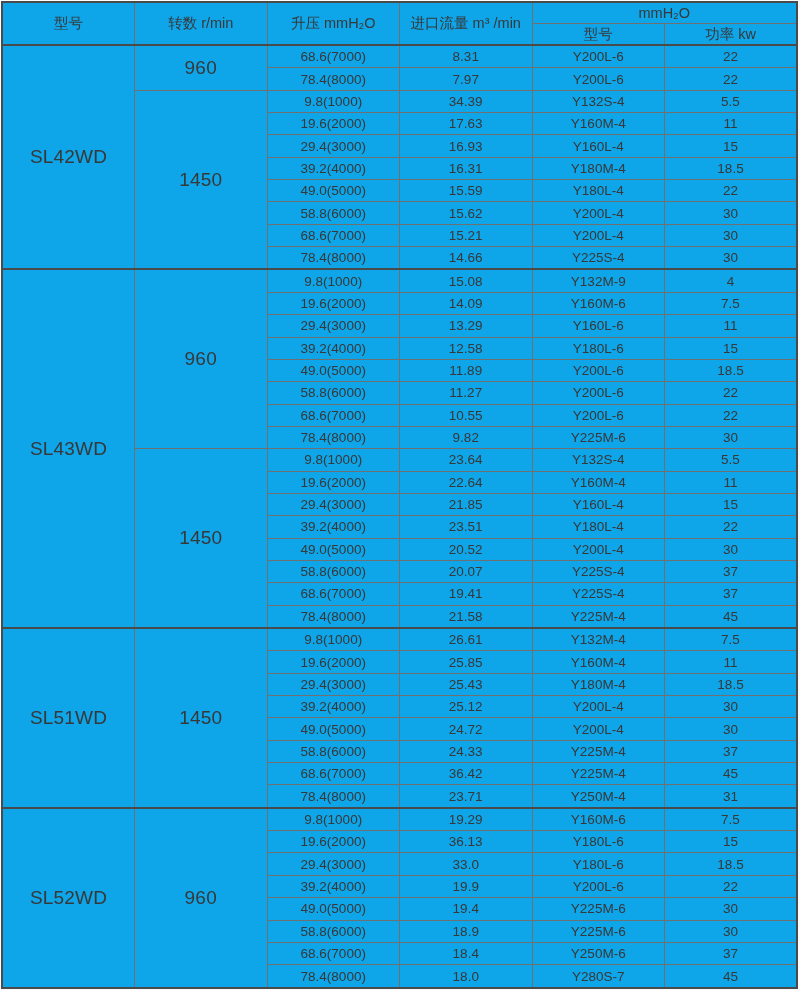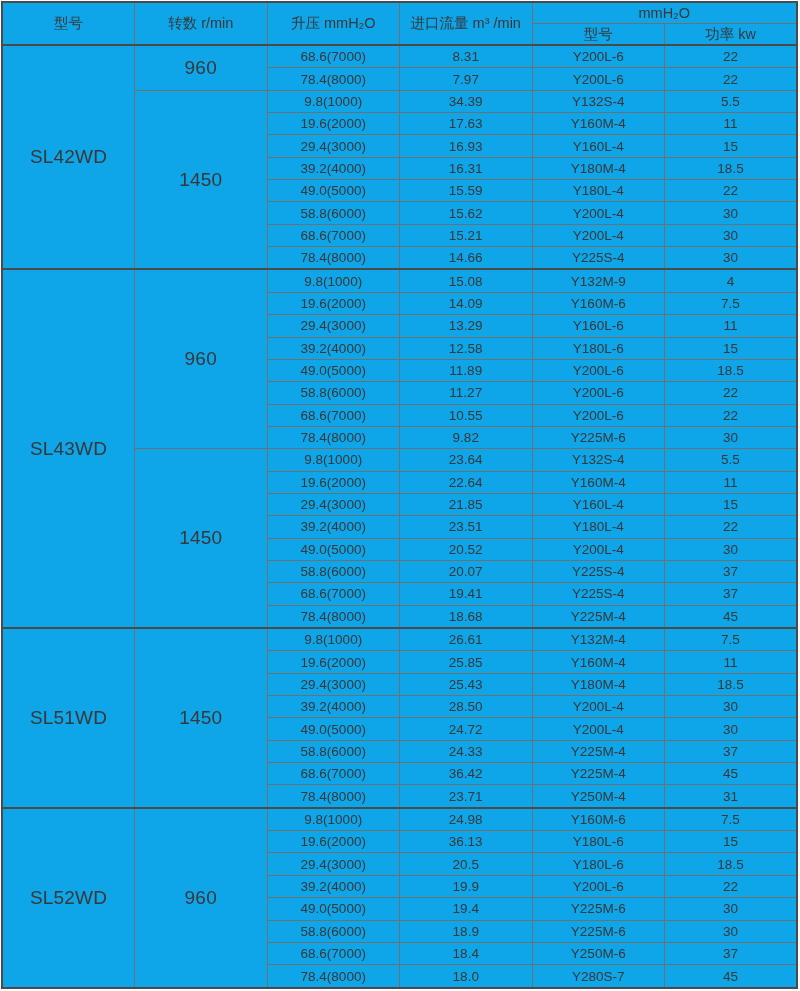--- a/index.html
+++ b/index.html
@@ -229,21 +229,21 @@
         <td>37</td>
       </tr>
       <tr>
         <td>68.6(7000)</td>
         <td>19.41</td>
         <td>Y225S-4</td>
         <td>37</td>
       </tr>
       <tr>
         <td>78.4(8000)</td>
-        <td>18.68</td>
+        <td>21.58</td>
         <td>Y225M-4</td>
         <td>45</td>
       </tr>
       <tr class="section-start">
         <td rowspan="8" class="model-cell">SL51WD</td>
         <td rowspan="8" class="speed-cell">1450</td>
         <td>9.8(1000)</td>
         <td>26.61</td>
         <td>Y132M-4</td>
         <td>7.5</td>
@@ -255,21 +255,21 @@
         <td>11</td>
       </tr>
       <tr>
         <td>29.4(3000)</td>
         <td>25.43</td>
         <td>Y180M-4</td>
         <td>18.5</td>
       </tr>
       <tr>
         <td>39.2(4000)</td>
-        <td>28.50</td>
+        <td>25.12</td>
         <td>Y200L-4</td>
         <td>30</td>
       </tr>
       <tr>
         <td>49.0(5000)</td>
         <td>24.72</td>
         <td>Y200L-4</td>
         <td>30</td>
       </tr>
       <tr>
@@ -287,33 +287,33 @@
       <tr>
         <td>78.4(8000)</td>
         <td>23.71</td>
         <td>Y250M-4</td>
         <td>31</td>
       </tr>
       <tr class="section-start">
         <td rowspan="8" class="model-cell">SL52WD</td>
         <td rowspan="8" class="speed-cell">960</td>
         <td>9.8(1000)</td>
-        <td>24.98</td>
+        <td>19.29</td>
         <td>Y160M-6</td>
         <td>7.5</td>
       </tr>
       <tr>
         <td>19.6(2000)</td>
         <td>36.13</td>
         <td>Y180L-6</td>
         <td>15</td>
       </tr>
       <tr>
         <td>29.4(3000)</td>
-        <td>20.5</td>
+        <td>33.0</td>
         <td>Y180L-6</td>
         <td>18.5</td>
       </tr>
       <tr>
         <td>39.2(4000)</td>
         <td>19.9</td>
         <td>Y200L-6</td>
         <td>22</td>
       </tr>
       <tr>

